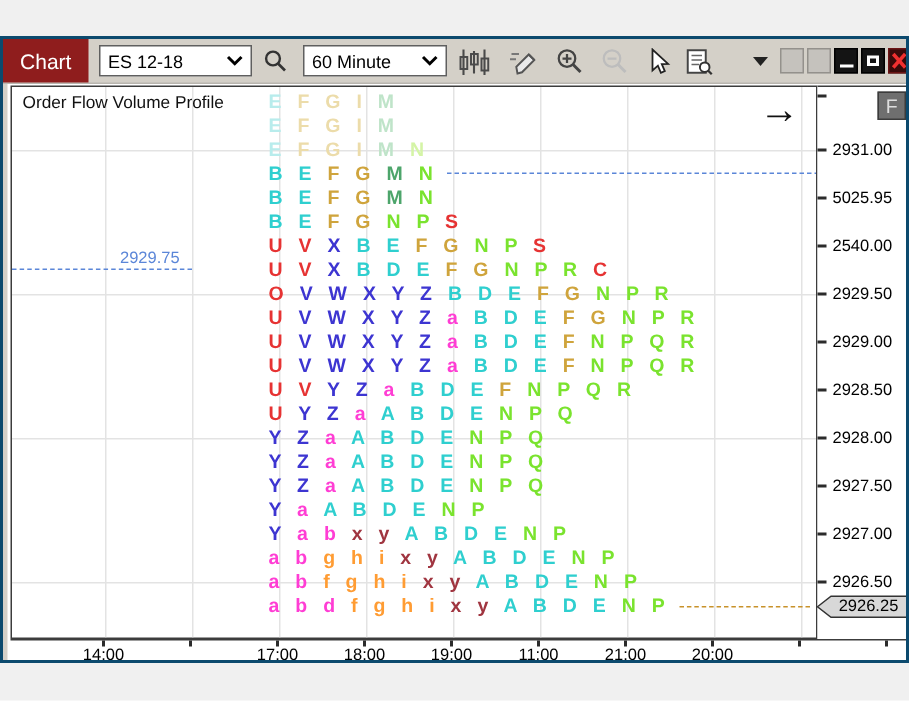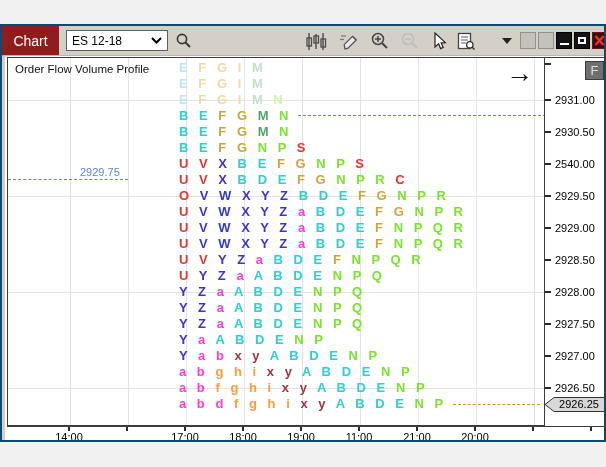--- a/index.html
+++ b/index.html
@@ -70,20 +70,26 @@
         </svg>
     </div>
 
     <div class="tb-icon" style="left:170px;">
       <svg width="18" height="18">
           <circle cx="7" cy="7" r="4.6" stroke="#333" stroke-width="1.6" fill="none"></circle>
           <line x1="10.5" y1="10.5" x2="15" y2="15" stroke="#333" stroke-width="1.8"></line>
         </svg>
     </div>
 
+    <div class="combo" id="combo-interval">
+      <span>60 Minute</span>
+      <svg width="11" height="7">
+          <polyline points="1,1 5.5,5.5 10,1" stroke="#000" stroke-width="2" fill="none"></polyline>
+        </svg>
+    </div>
 
     <div class="tb-icon" style="left:302px;">
       <svg width="22" height="19">
         <line x1="4" y1="1" x2="4" y2="18" stroke="#4a4a4a" stroke-width="1.4"></line>
           <rect x="2" y="6" width="4.5" height="8" fill="none" stroke="#4a4a4a" stroke-width="1.3"></rect>
         <line x1="11" y1="2" x2="11" y2="17" stroke="#4a4a4a" stroke-width="1.4"></line>
           <rect x="9" y="4" width="4.5" height="7" fill="none" stroke="#4a4a4a" stroke-width="1.3"></rect>
         <line x1="18" y1="1" x2="18" y2="18" stroke="#4a4a4a" stroke-width="1.4"></line>
           <rect x="16" y="7" width="4.5" height="8" fill="none" stroke="#4a4a4a" stroke-width="1.3"></rect>
       </svg>
@@ -207,21 +213,21 @@
       <div class="price-marker">
         <svg width="62" height="17">
             <path d="M1 8.5 L10 1.5 H61 V15.5 H10 Z" fill="#d8d8d8" stroke="#333" stroke-width="1"></path>
           </svg>
         <div class="txt">2926.25</div>
       </div>
     <div class="ptick" style="top: 5px;"></div>
         <div class="ptick" style="top: 41px;"></div>
         <div class="plabel" style="top: 36px;">2931.00</div>
         <div class="ptick" style="top: 73px;"></div>
-        <div class="plabel" style="top: 68px;">2930.50</div>
+        <div class="plabel" style="top: 68px;">5025.95</div>
         <div class="ptick" style="top: 105px;"></div>
         <div class="plabel" style="top: 100px;">2540.00</div>
         <div class="ptick" style="top: 137px;"></div>
         <div class="plabel" style="top: 132px;">2929.50</div>
         <div class="ptick" style="top: 169px;"></div>
         <div class="plabel" style="top: 164px;">2929.00</div>
         <div class="ptick" style="top: 201px;"></div>
         <div class="plabel" style="top: 196px;">2928.50</div>
         <div class="ptick" style="top: 233px;"></div>
         <div class="plabel" style="top: 228px;">2928.00</div>

